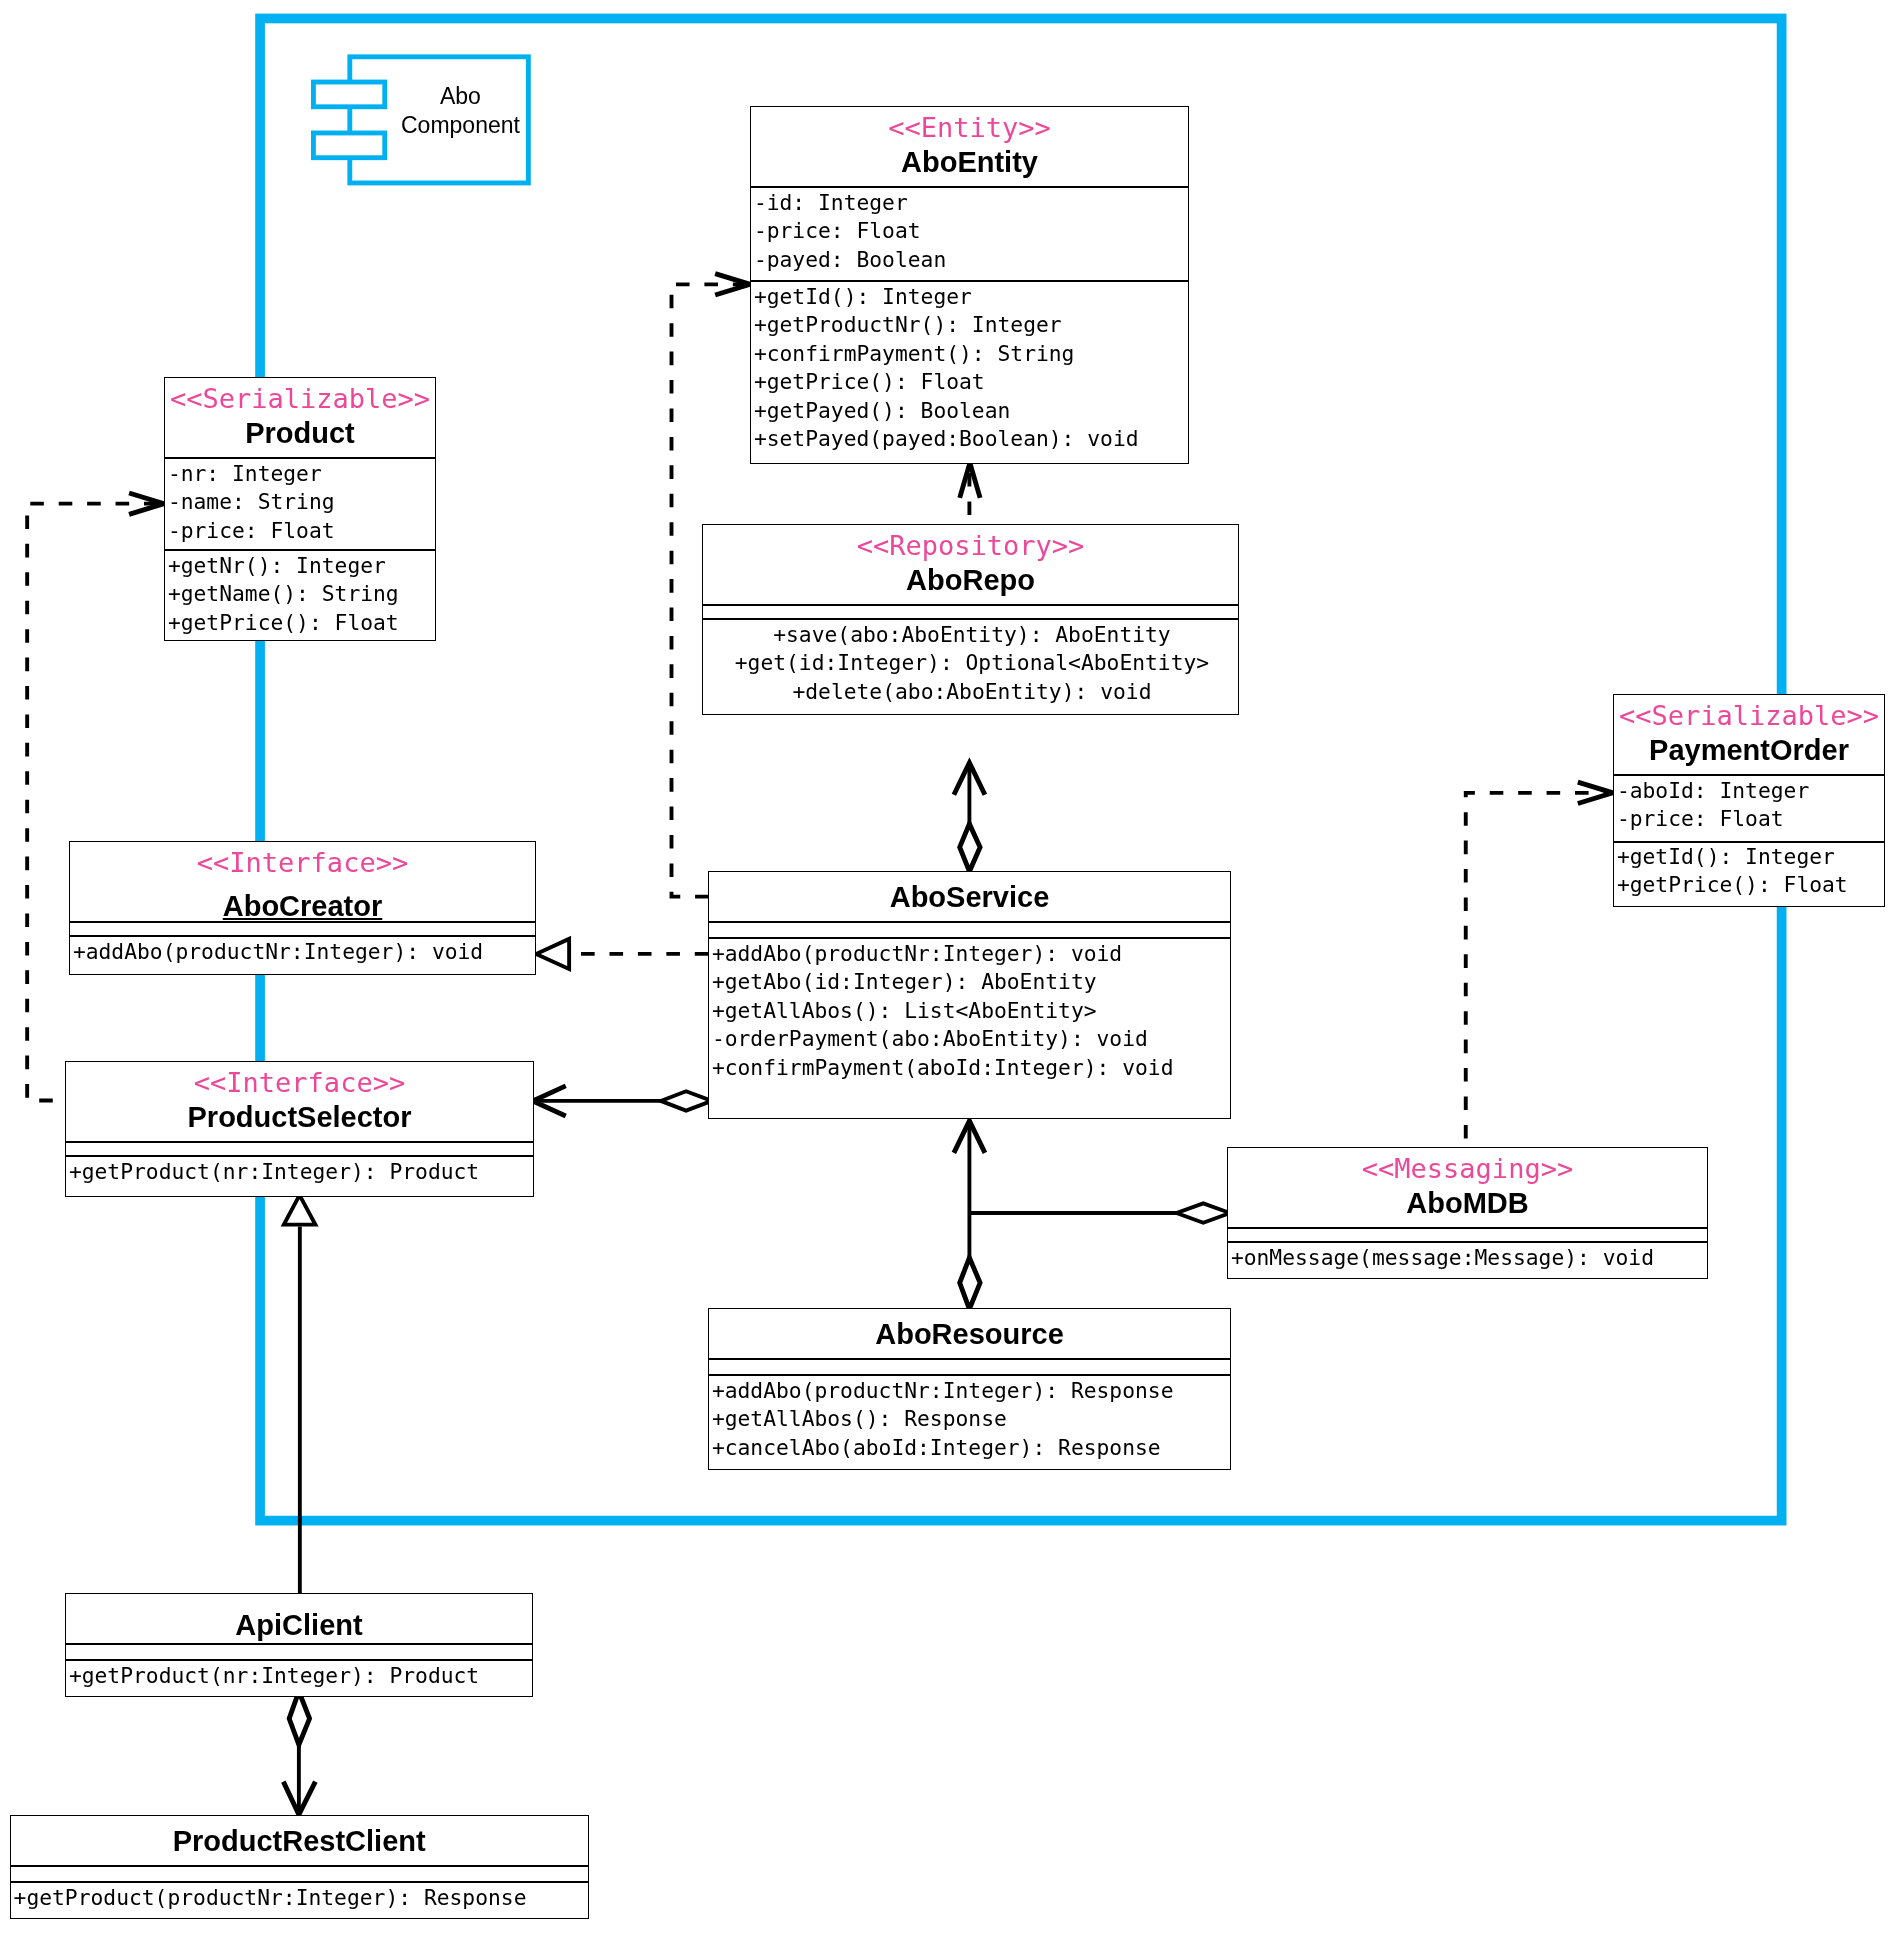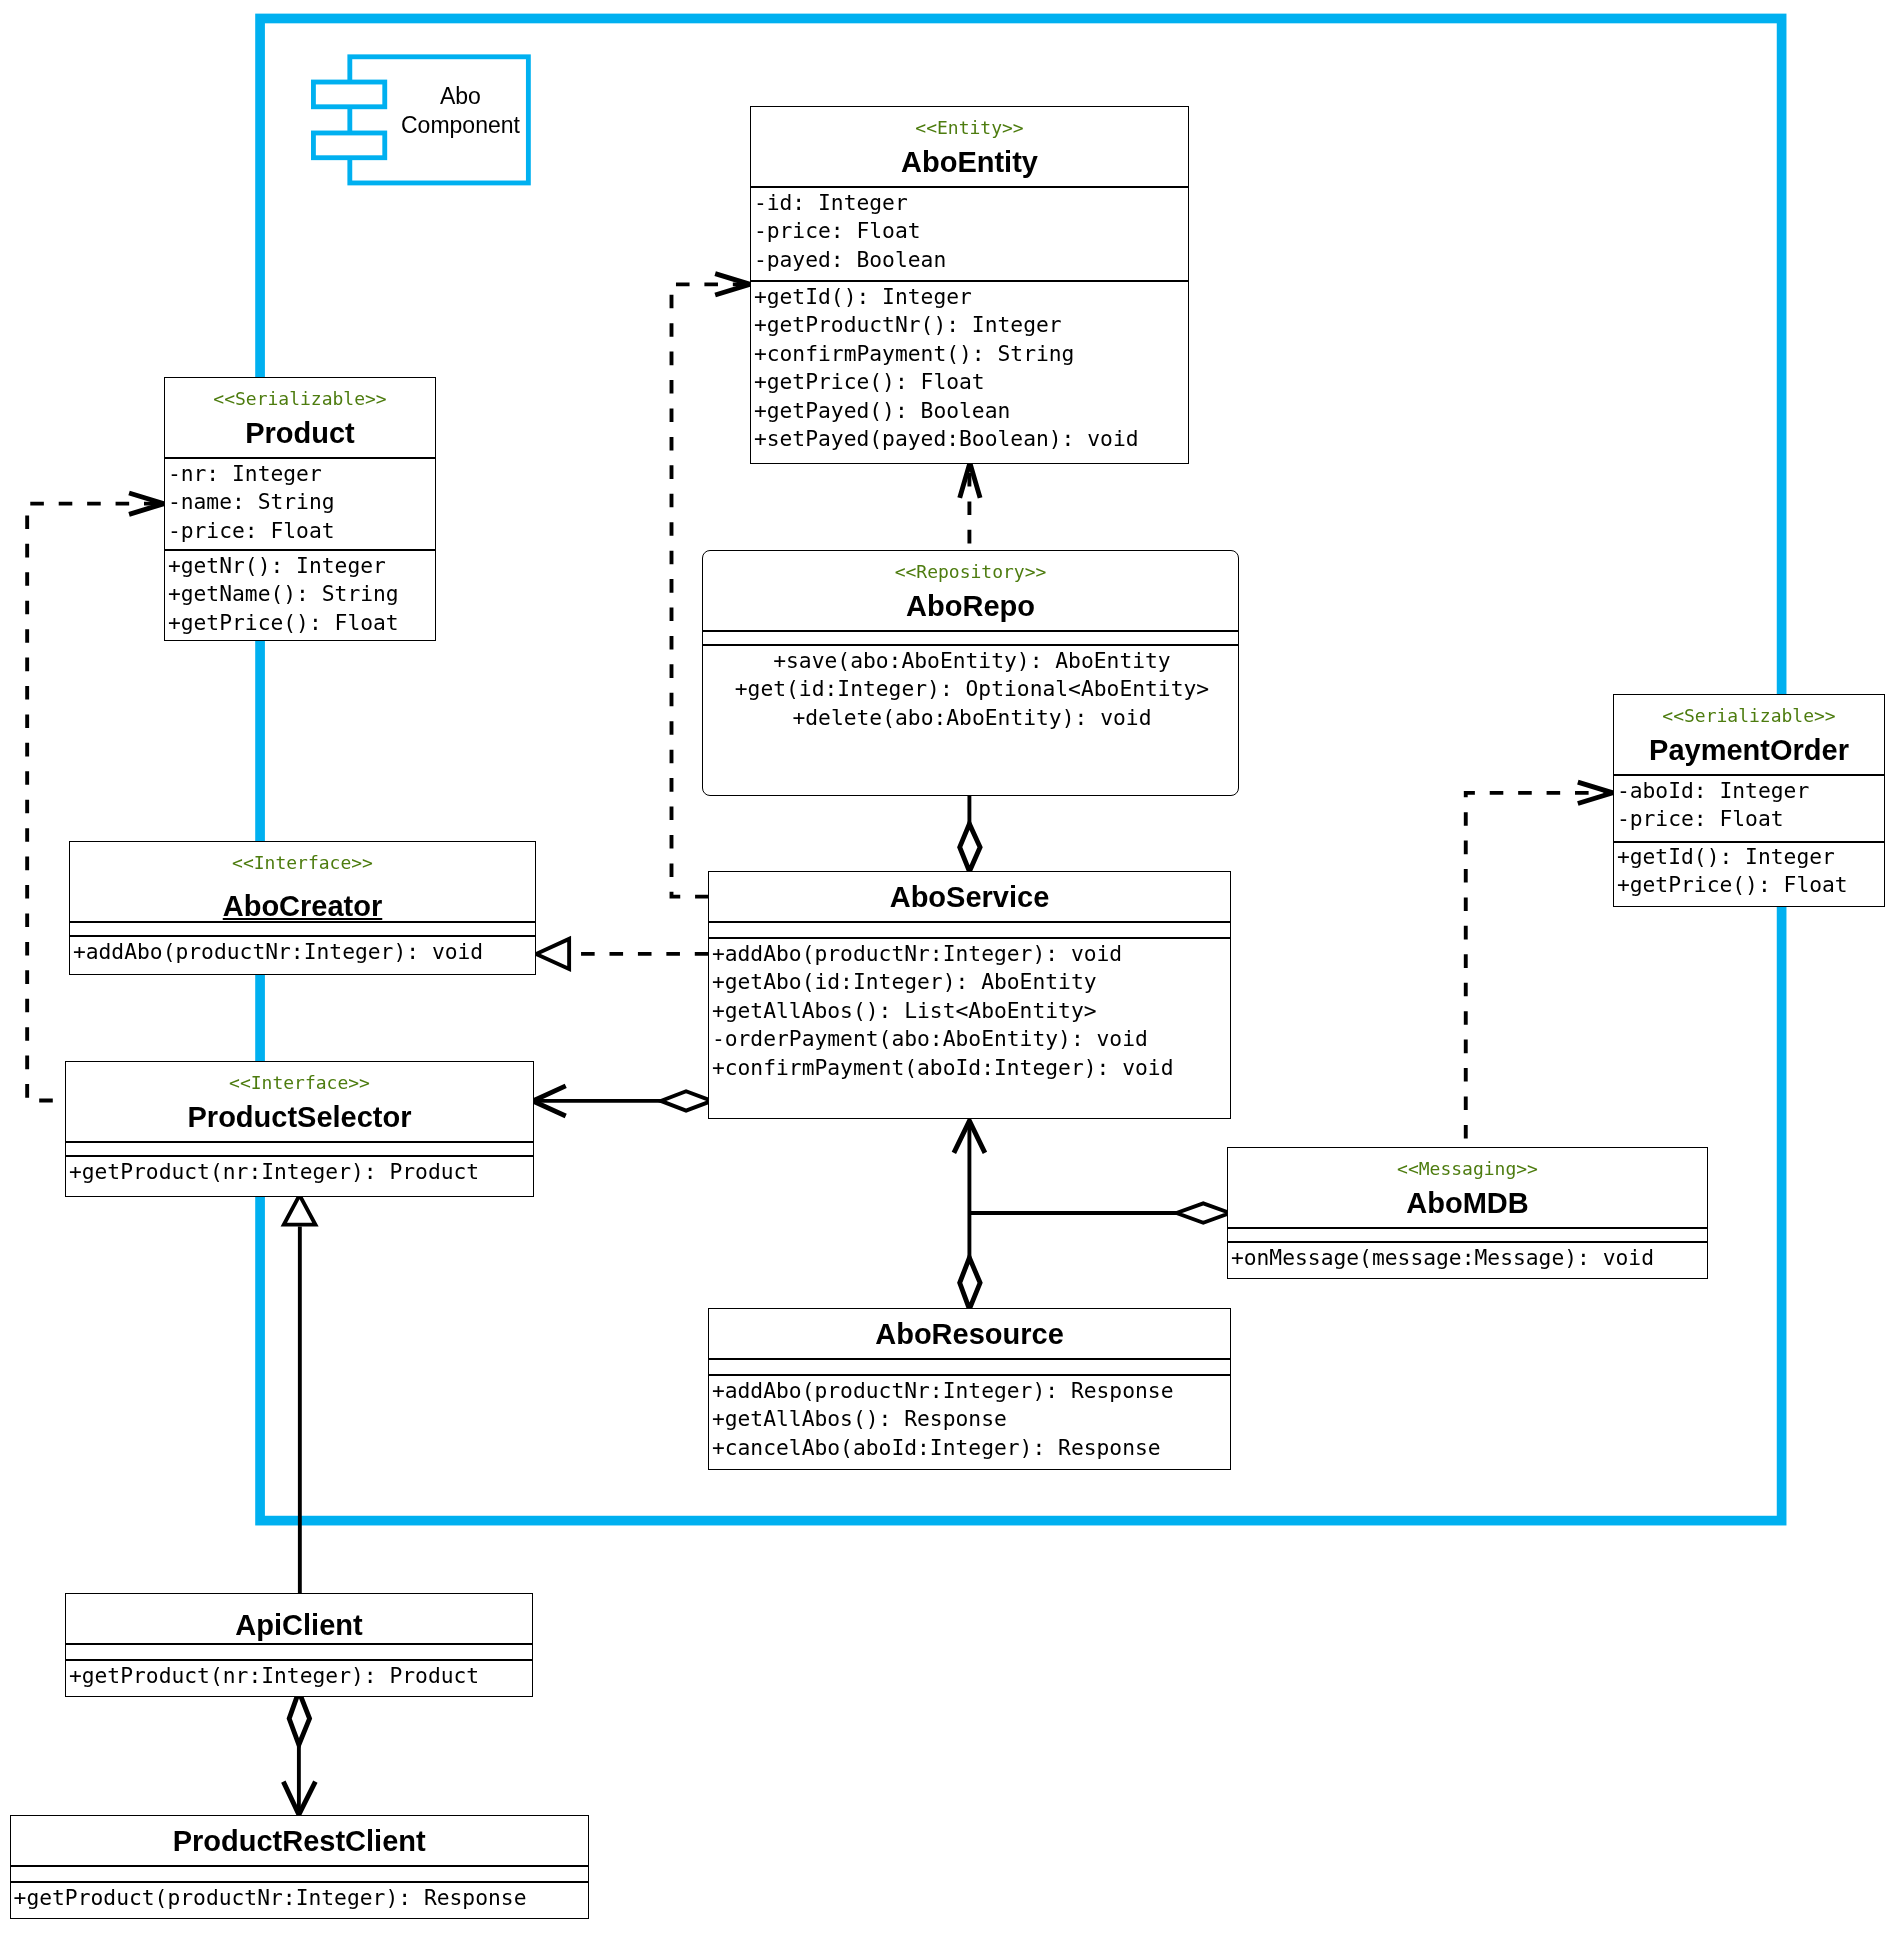--- a/index.html
+++ b/index.html
@@ -2,21 +2,21 @@
 <html><head>
 <meta charset="utf-8">
 <title>Abo Component – UML class diagram</title>
 <style>
   html,body{margin:0;padding:0;background:#ffffff;}
   #stage{position:relative;width:1900px;height:1935px;background:#ffffff;overflow:hidden;}
   #edges{position:absolute;left:0;top:0;width:1900px;height:1935px;z-index:1;pointer-events:none;}
   .uml-box{position:absolute;background:#ffffff;border:1.9px solid #000000;box-sizing:border-box;z-index:5;}
   .uml-head{position:absolute;left:0;right:0;top:0;text-align:center;}
   .stereo{position:absolute;left:0;right:0;font-family:"DejaVu Sans Mono","Liberation Mono",monospace;
-          font-size:18px;color:#4d7c0f;white-space:pre;line-height:28.5px;height:28.5px;}
+          font-size:27px;color:#ec4899;white-space:pre;line-height:28.5px;height:28.5px;}
   .cname{position:absolute;left:0;right:0;font-family:"Liberation Sans","DejaVu Sans",sans-serif;
          font-weight:bold;font-size:29px;color:#000000;white-space:pre;line-height:33px;height:33px;}
   .sep{position:absolute;left:0;right:0;height:1.9px;background:#000000;}
   .compart{position:absolute;left:0;right:0;overflow:hidden;padding-top:0.6px;box-sizing:border-box;}
   .mline{font-family:"DejaVu Sans Mono","Liberation Mono",monospace;font-size:21.3px;color:#000000;
          white-space:pre;line-height:28.5px;height:28.5px;padding-left:2.9px;}
   .comp-label{position:absolute;font-family:"Liberation Sans","DejaVu Sans",sans-serif;font-size:23px;
               line-height:29px;color:#000000;white-space:pre;z-index:6;}
 </style>
 </head>
@@ -126,21 +126,21 @@
         <div class="mline">-nr: Integer</div>
         <div class="mline">-name: String</div>
         <div class="mline">-price: Float</div>
       </div>
       <div class="compart" style="top: 173px; height: 89px;">
         <div class="mline">+getNr(): Integer</div>
         <div class="mline">+getName(): String</div>
         <div class="mline">+getPrice(): Float</div>
       </div>
     </div>
-    <div class="uml-box" style="left: 702px; top: 550px; width: 537px; height: 246px; border-radius: 8px;">
+    <div class="uml-box" style="left: 702px; top: 524px; width: 537px; height: 191px;">
       <div class="uml-head" style="top: 0px; height: 79px;">
         <div class="stereo" style="top: 6.5px;">&lt;&lt;Repository&gt;&gt;</div>
         <div class="cname" style="top: 39px;">AboRepo</div>
       </div>
       <div class="sep" style="top: 79px;"></div>
       <div class="sep" style="top: 93px;"></div>
       <div class="compart" style="top: 81px; height: 12.6px;"></div>
       <div class="compart" style="top: 95px; height: 122px; text-align: center;">
         <div class="mline">+save(abo:AboEntity): AboEntity</div>
         <div class="mline">+get(id:Integer): Optional&lt;AboEntity&gt;</div>

